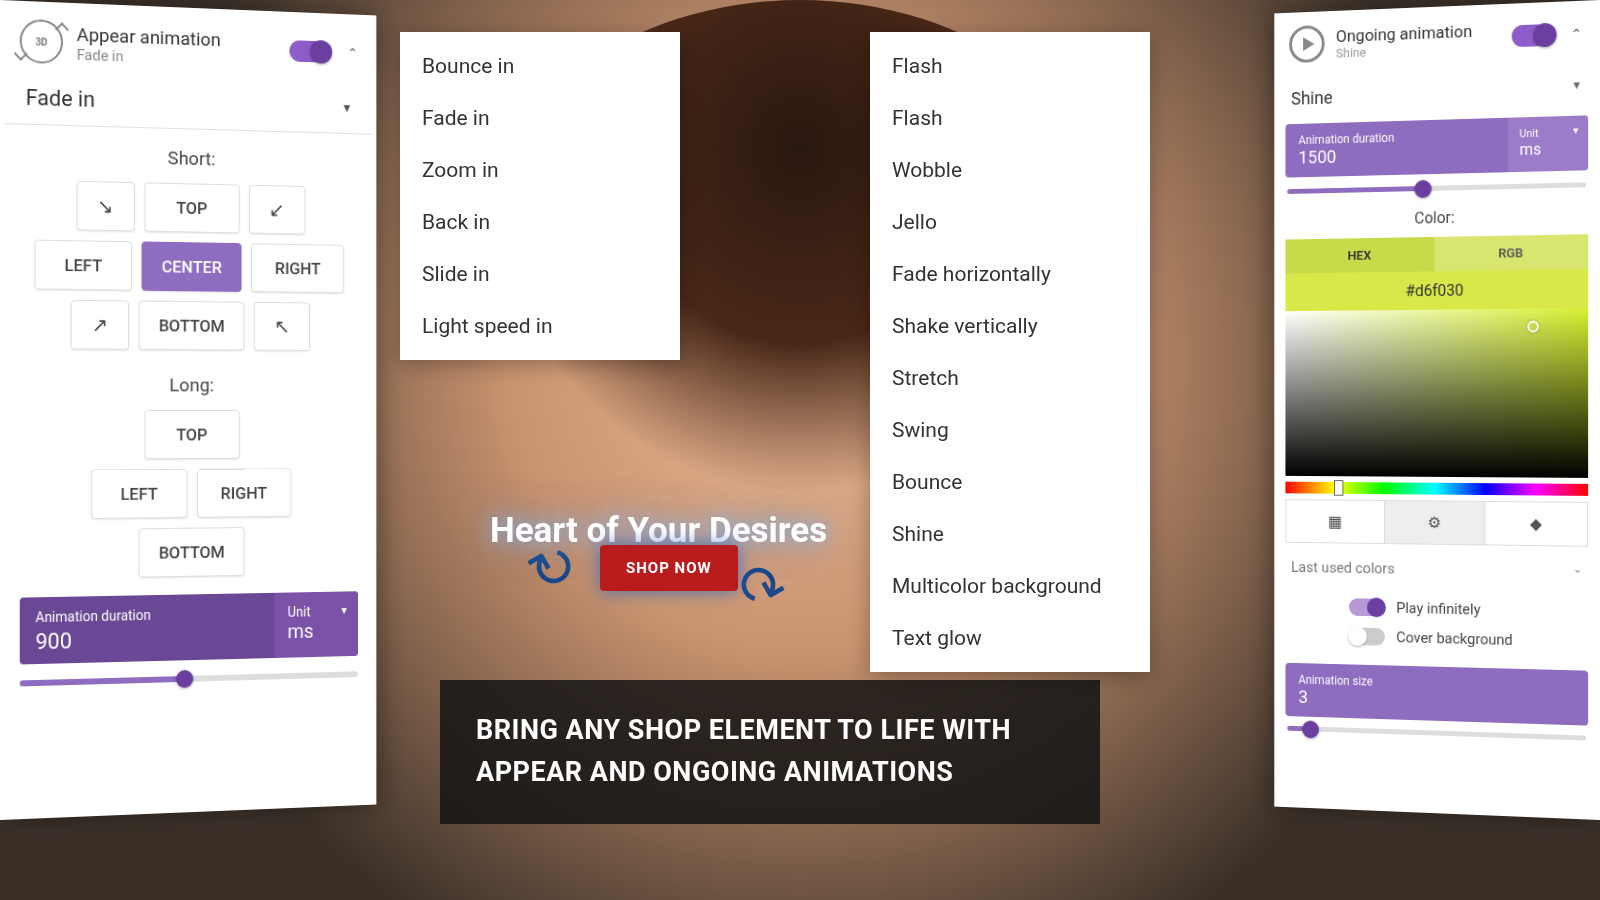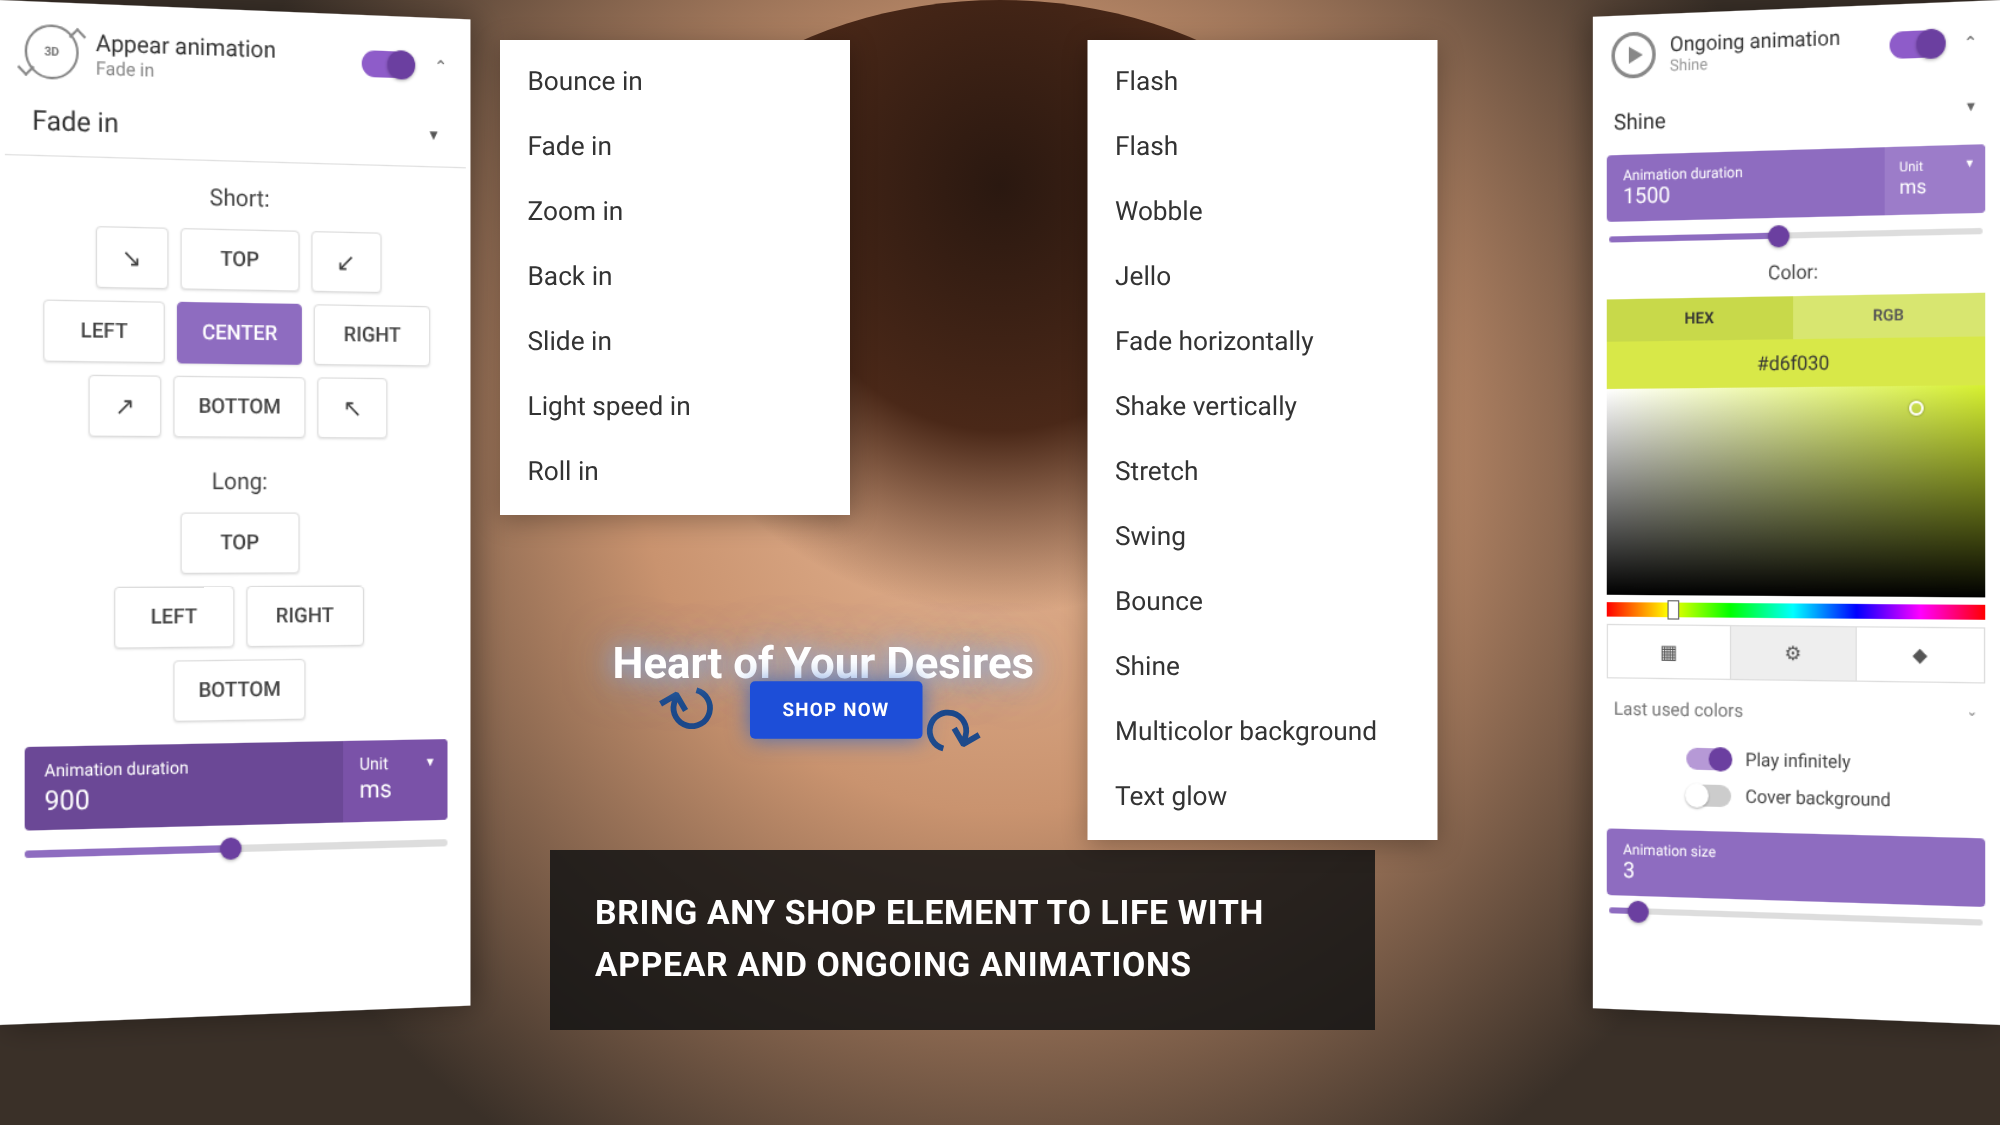--- a/index.html
+++ b/index.html
@@ -47,21 +47,21 @@
 .slider-thumb{position:absolute;width:18px;height:18px;background:#6b3fa0;border-radius:50%;top:-6px;transform:translateX(-50%);box-shadow:0 1px 3px rgba(0,0,0,.3)}
 
 
 .dropdown{position:absolute;background:#fff;z-index:15;box-shadow:0 4px 20px rgba(0,0,0,.3);padding:8px 0}
 .dropdown.d1{left:400px;top:32px;width:280px}
 .dropdown.d2{left:870px;top:32px;width:280px}
 .dd-item{padding:14px 22px;font-size:21px;color:#333;cursor:pointer}
 
 
 .hero-text{position:absolute;left:490px;top:510px;z-index:8;font-size:35px;font-weight:700;color:#fff;text-shadow:0 0 20px rgba(120,180,255,.9),0 0 40px rgba(120,180,255,.6)}
-.shop-btn{position:absolute;left:600px;top:545px;z-index:8;background:#1d4ed8;color:#fff;padding:14px 26px;font-size:15px;font-weight:700;letter-spacing:1px;border-radius:4px;box-shadow:0 0 18px rgba(37,99,201,.8)}
+.shop-btn{position:absolute;left:600px;top:545px;z-index:8;background:#b91c1c;color:#fff;padding:14px 26px;font-size:15px;font-weight:700;letter-spacing:1px;border-radius:4px;box-shadow:0 0 18px rgba(37,99,201,.8)}
 .swirl{position:absolute;z-index:7;color:#1e4a8a;font-size:56px}
 .swirl.s1{left:530px;top:535px;transform:rotate(-30deg)}
 .swirl.s2{left:735px;top:550px;transform:rotate(150deg)}
 
 .caption{position:absolute;left:440px;top:680px;width:660px;background:rgba(20,20,20,.85);padding:30px 36px;z-index:9;}
 .caption-text{color:#fff;font-size:27px;font-weight:700;line-height:1.55;letter-spacing:.5px}
 
 
 .right-panel{position:absolute;right:0;top:0;width:340px;height:820px;background:#fff;z-index:10;transform:perspective(1400px) rotateY(-8deg);transform-origin:right center;box-shadow:-4px 0 25px rgba(0,0,0,.35)}
 .play-icon{width:38px;height:38px;border:3px solid #888;border-radius:50%;display:flex;align-items:center;justify-content:center}
@@ -174,21 +174,20 @@
   </div>
 </div>
 
 <div class="dropdown d1" id="dd1">
     <div class="dd-item">Bounce in</div>
     <div class="dd-item">Fade in</div>
     <div class="dd-item">Zoom in</div>
     <div class="dd-item">Back in</div>
     <div class="dd-item">Slide in</div>
     <div class="dd-item">Light speed in</div>
-    <div class="dd-item">Roll in</div>
   </div>
 
 <div class="dropdown d2" id="dd2">
     <div class="dd-item">Flash</div>
     <div class="dd-item">Flash</div>
     <div class="dd-item">Wobble</div>
     <div class="dd-item">Jello</div>
     <div class="dd-item">Fade horizontally</div>
     <div class="dd-item">Shake vertically</div>
     <div class="dd-item">Stretch</div>

